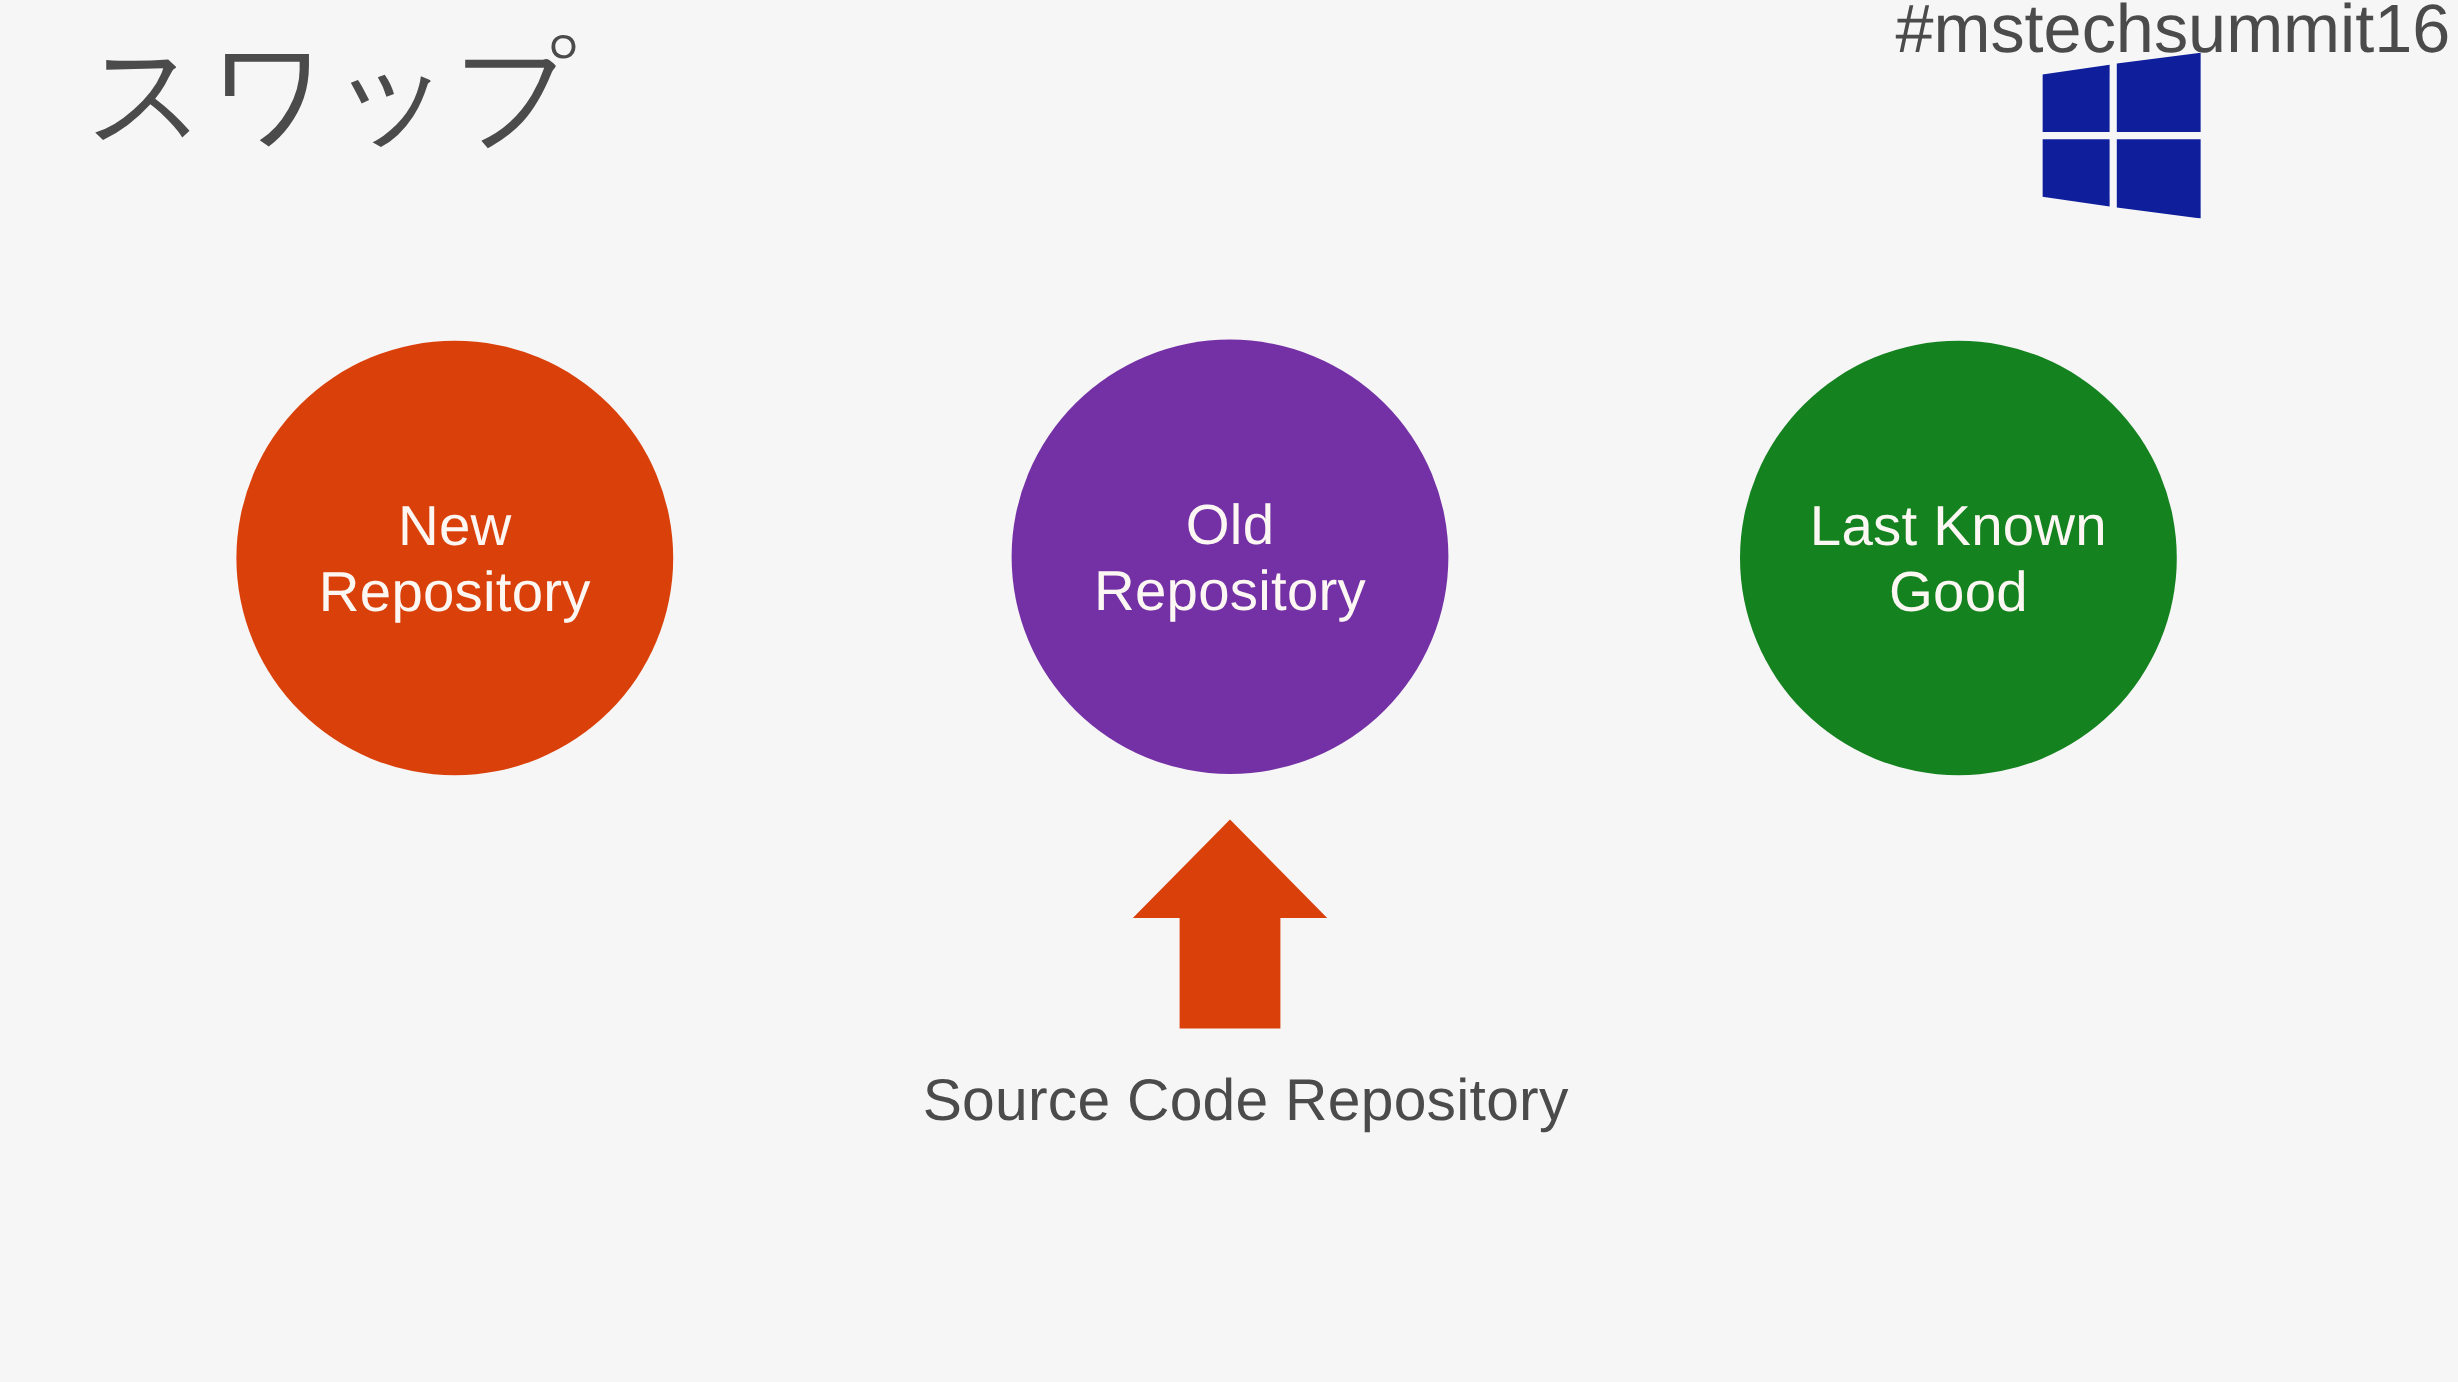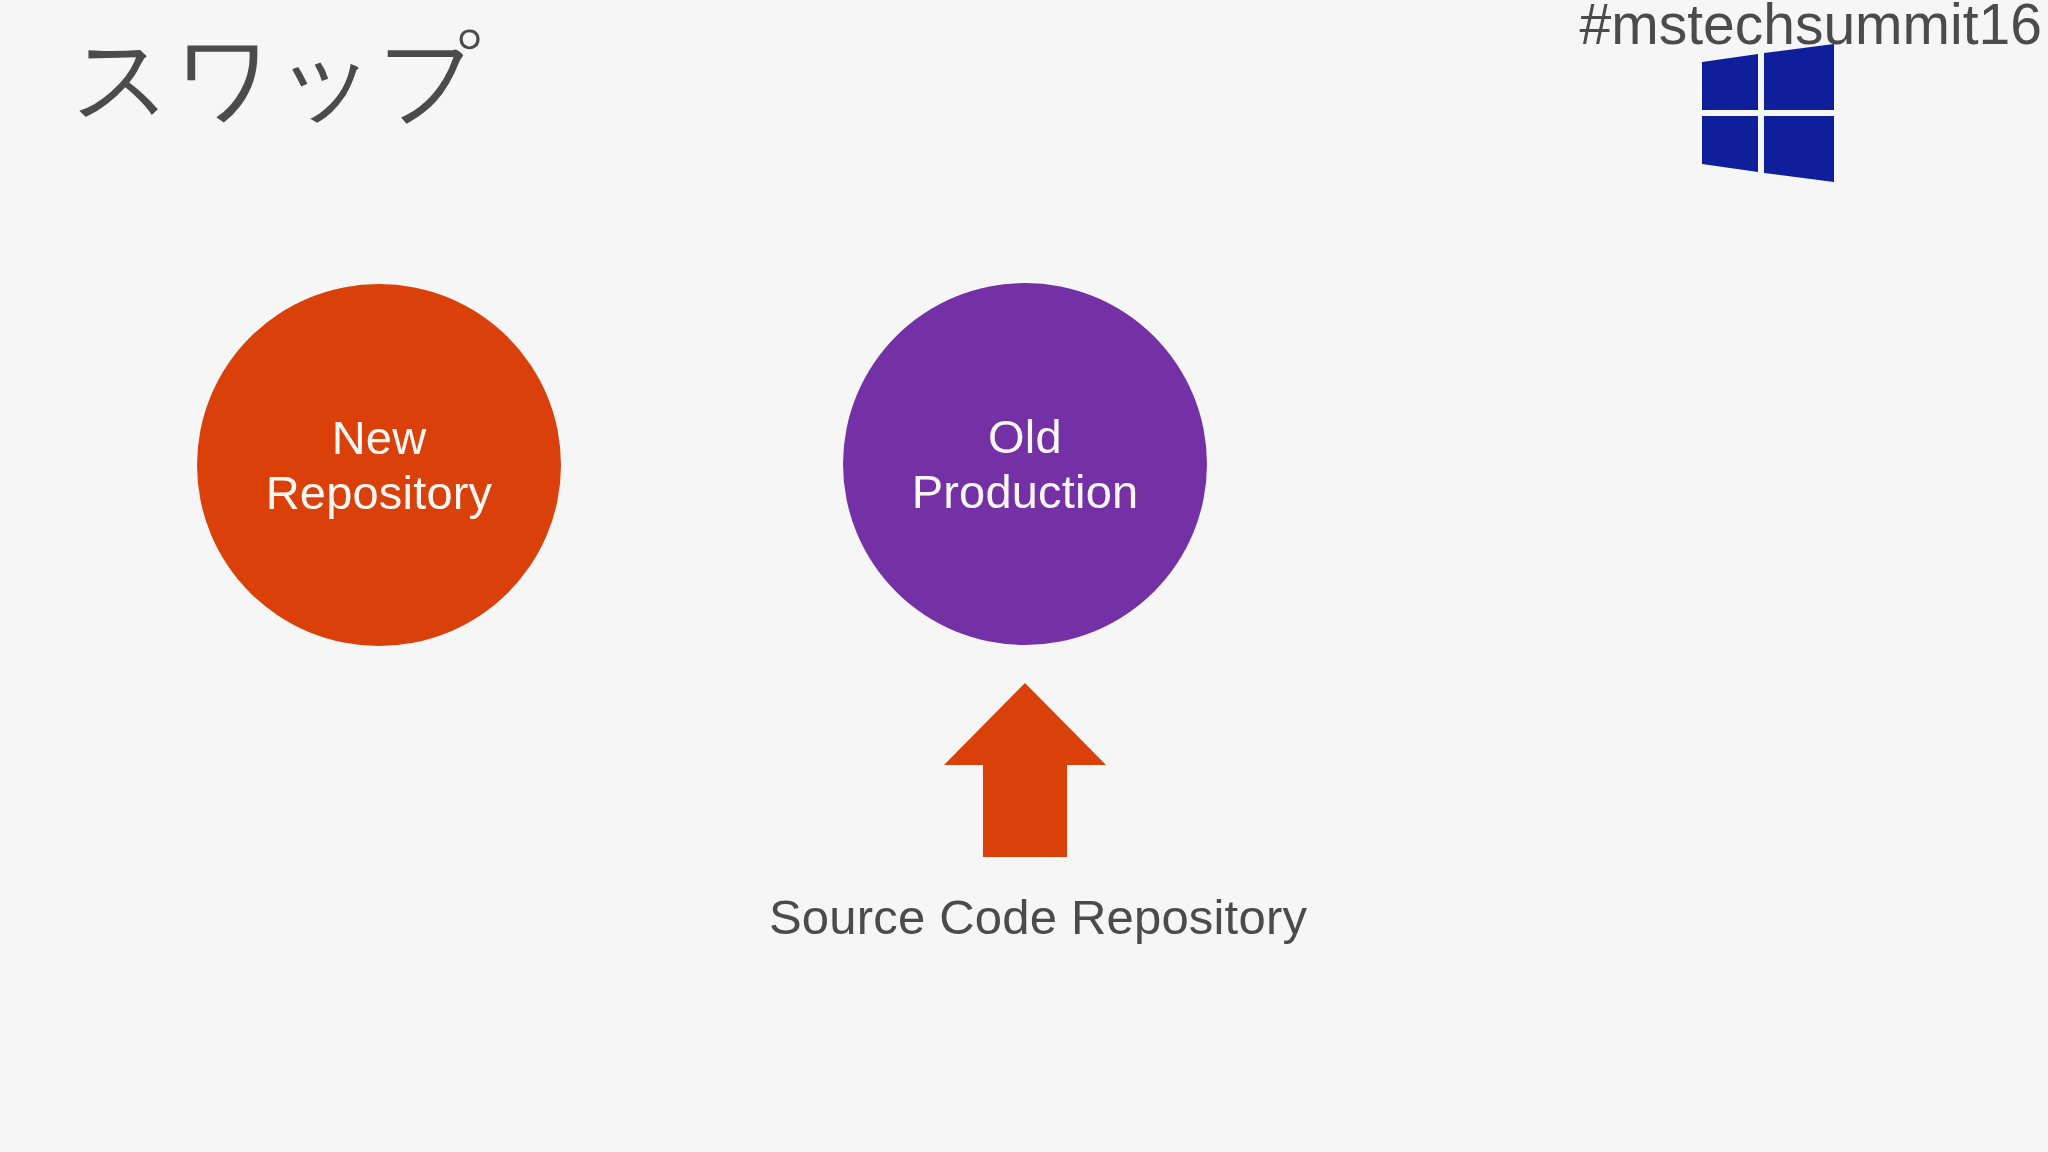--- a/index.html
+++ b/index.html
@@ -109,23 +109,27 @@
     </svg>
   </div>
 
   <div class="node-circle" id="circle-new-production">
     <span class="node-label">New
 Repository</span>
   </div>
 
   <div class="node-circle" id="circle-old-production">
     <span class="node-label">Old
-Production</span>
+Repository</span>
   </div>
 
+  <div class="node-circle" id="circle-last-known-good">
+    <span class="node-label">Last Known
+Good</span>
+  </div>
 
   <div id="repo-arrow">
     <svg viewBox="0 0 166 178" width="166" height="178" aria-hidden="true">
       <polygon points="83,2 164,84 125,84 125,176 41,176 41,84 2,84" fill="#d9400a"></polygon>
     </svg>
   </div>
 
   <div id="repo-caption">Source Code Repository</div>
 
 </div>

